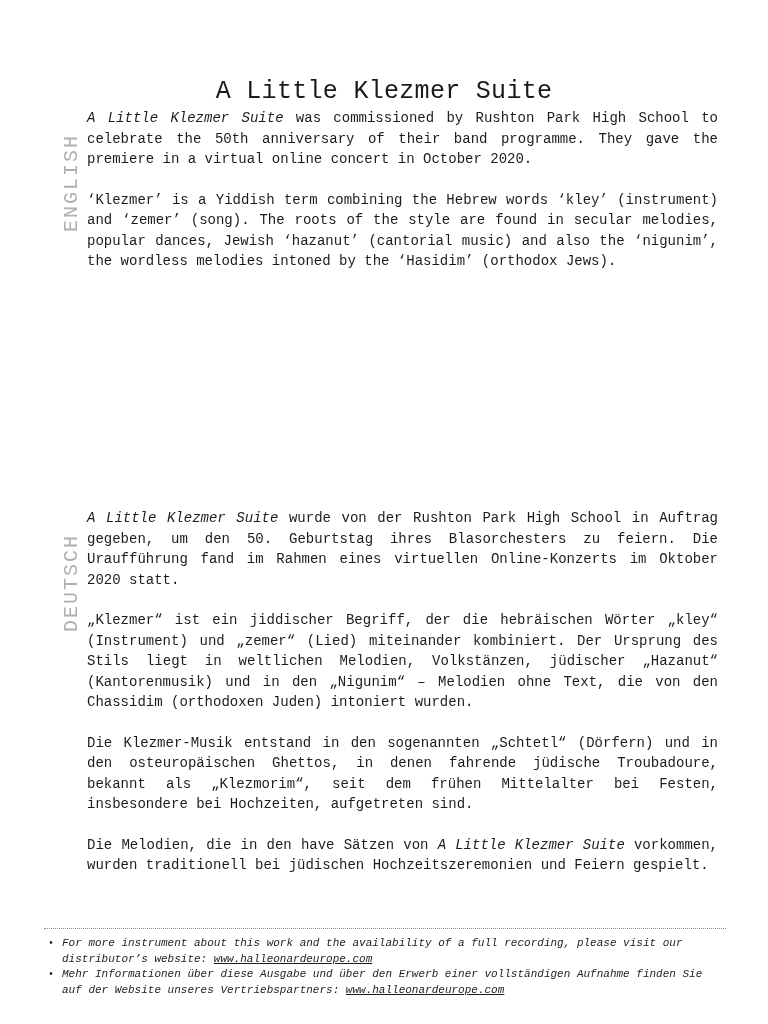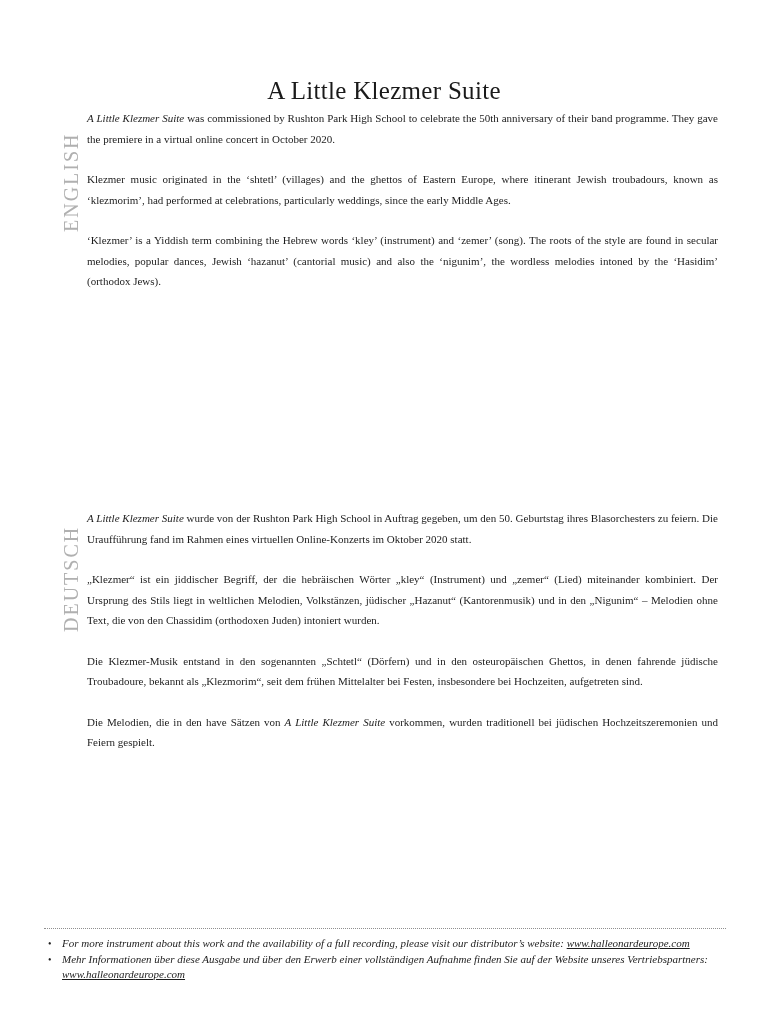--- a/index.html
+++ b/index.html
@@ -7,21 +7,21 @@
     padding: 0;
     background: #e8e8e8;
   }
   .page {
     position: relative;
     width: 768px;
     height: 1024px;
     margin: 0 auto;
     background: #ffffff;
     overflow: hidden;
-    font-family: Liberation Serif, serif;
+    font-family: Liberation Mono, monospace;
     color: #1c1c1c;
   }
   .page-title {
     position: absolute;
     top: 60px;
     left: 0;
     width: 100%;
     text-align: center;
     font-size: 25px;
     font-weight: 400;
@@ -47,21 +47,21 @@
     letter-spacing: 2px;
     color: #b0b0b0;
     user-select: none;
     white-space: nowrap;
   }
   .paragraphs {
     margin-left: 27px;
   }
   .paragraphs p {
     margin: 0 0 20px 0;
-    font-size: 11px;
+    font-size: 14px;
     line-height: 20.5px;
     text-align: justify;
   }
   .it { font-style: italic; }
   .footer {
     position: absolute;
     left: 44px;
     right: 42px;
     top: 928px;
     border-top: 1px dotted #8f8f8f;
@@ -98,21 +98,20 @@
 <body>
 
 <div class="page">
 
   <h1 class="page-title">A Little Klezmer Suite</h1>
 
   <section class="lang-section section-english">
     <div class="lang-label">ENGLISH</div>
     <div class="paragraphs">
       <p><span class="it">A Little Klezmer Suite</span><span> was commissioned by Rushton Park High School to celebrate the 50th anniversary of their band programme. They gave the premiere in a virtual online concert in October 2020.</span></p>
-      <p><span>Klezmer music originated in the ‘shtetl’ (villages) and the ghettos of Eastern Europe, where itinerant Jewish troubadours, known as ‘klezmorim’, had performed at celebrations, particularly weddings, since the early Middle Ages.</span></p>
       <p><span>‘Klezmer’ is a Yiddish term combining the Hebrew words ‘kley’ (instrument) and ‘zemer’ (song). The roots of the style are found in secular melodies, popular dances, Jewish ‘hazanut’ (cantorial music) and also the ‘nigunim’, the wordless melodies intoned by the ‘Hasidim’ (orthodox Jews).</span></p>
     </div>
   </section>
 
   <section class="lang-section section-german">
     <div class="lang-label">DEUTSCH</div>
     <div class="paragraphs">
       <p><span class="it">A Little Klezmer Suite</span><span> wurde von der Rushton Park High School in Auftrag gegeben, um den 50. Geburtstag ihres Blasorchesters zu feiern. Die Uraufführung fand im Rahmen eines virtuellen Online-Konzerts im Oktober 2020 statt.</span></p>
       <p><span>„Klezmer“ ist ein jiddischer Begriff, der die hebräischen Wörter „kley“ (Instrument) und „zemer“ (Lied) miteinander kombiniert. Der Ursprung des Stils liegt in weltlichen Melodien, Volkstänzen, jüdischer „Hazanut“ (Kantorenmusik) und in den „Nigunim“ – Melodien ohne Text, die von den Chassidim (orthodoxen Juden) intoniert wurden.</span></p>
       <p><span>Die Klezmer-Musik entstand in den sogenannten „Schtetl“ (Dörfern) und in den osteuropäischen Ghettos, in denen fahrende jüdische Troubadoure, bekannt als „Klezmorim“, seit dem frühen Mittelalter bei Festen, insbesondere bei Hochzeiten, aufgetreten sind.</span></p>

